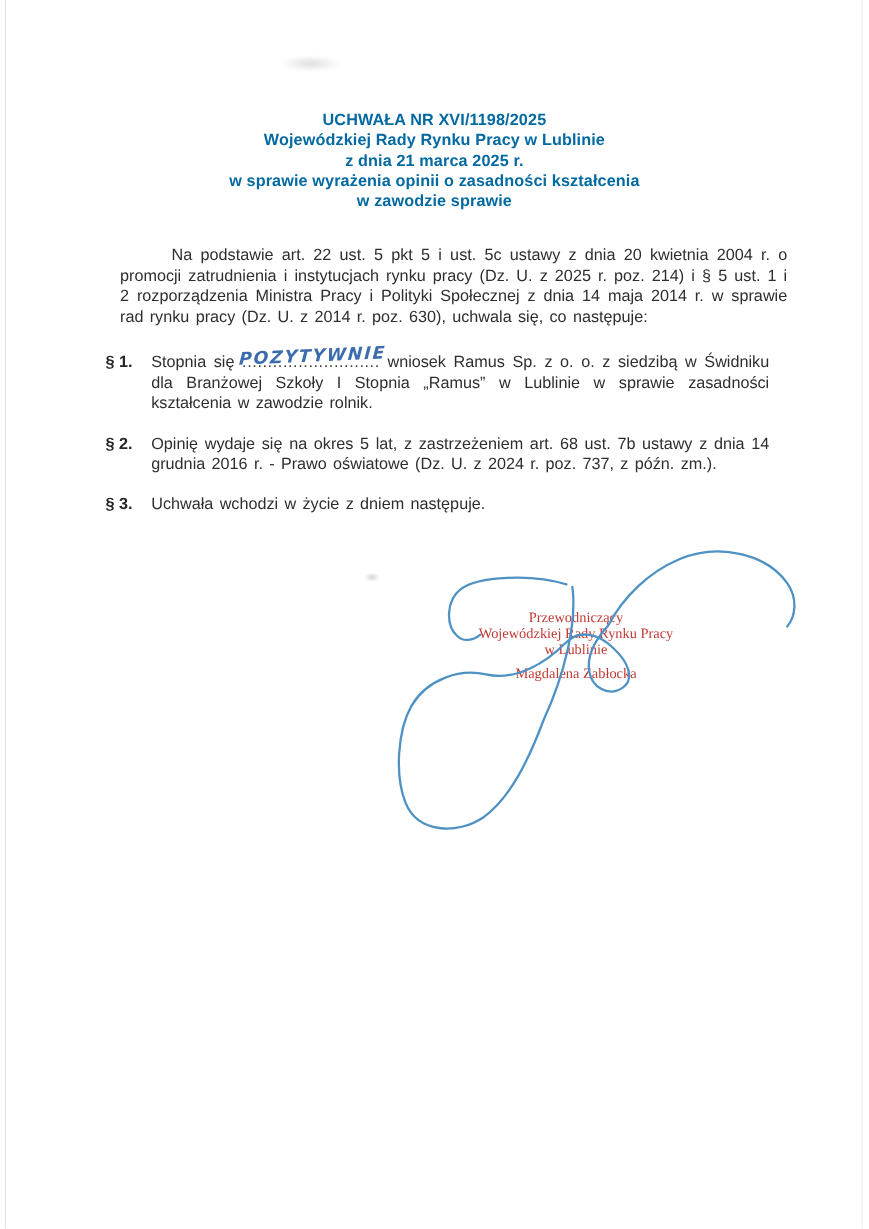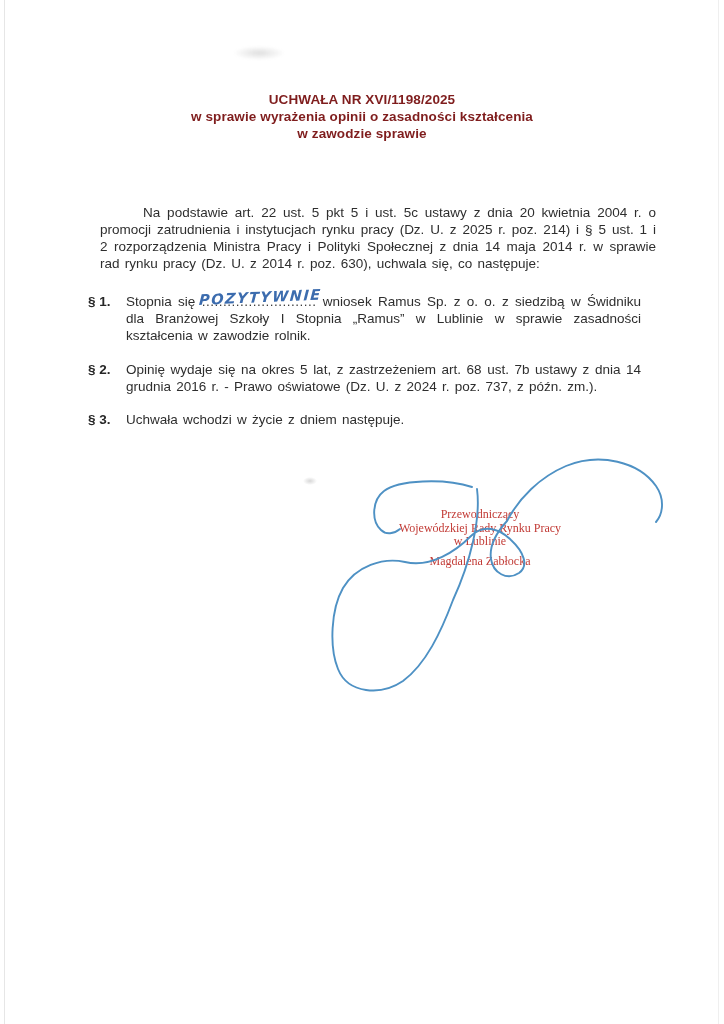--- a/index.html
+++ b/index.html
@@ -22,21 +22,21 @@
     filter: blur(1px);
   }
   .smudge-b {
     position: absolute; left: 303px; top: 477px; width: 14px; height: 8px;
     background: radial-gradient(ellipse at center, rgba(140,140,140,.35), rgba(140,140,140,0) 70%);
   }
 
   .doc-header {
     position: absolute; top: 91px; left: 0; width: 724px;
     text-align: center; font-weight: bold;
-    font-size: 13.5px; line-height: 17px; color: #7f1d1d;
+    font-size: 13.5px; line-height: 17px; color: #0369a1;
     letter-spacing: .1px;
   }
 
   .preamble {
     position: absolute; top: 189px; left: 85px; width: 556px;
     font-size: 13.5px; line-height: 17px;
     text-align: justify; text-indent: 43px;
     margin: 15px; word-spacing: 1.5px;
   }
 
@@ -83,20 +83,22 @@
 
 <div class="page">
 
   <div class="edge-left"></div>
   <div class="edge-right"></div>
   <div class="smudge-a"></div>
   <div class="smudge-b"></div>
 
   <header class="doc-header">
     <div>UCHWAŁA NR XVI/1198/2025</div>
+    <div>Wojewódzkiej Rady Rynku Pracy w Lublinie</div>
+    <div>z dnia 21 marca 2025 r.</div>
     <div>w sprawie wyrażenia opinii o zasadności kształcenia</div>
     <div>w zawodzie sprawie</div>
   </header>
 
   <p class="preamble">Na podstawie art. 22 ust. 5 pkt 5 i ust. 5c ustawy z dnia 20 kwietnia 2004 r. o promocji zatrudnienia i instytucjach rynku pracy (Dz. U. z 2025 r. poz. 214) i § 5 ust. 1 i 2 rozporządzenia Ministra Pracy i Polityki Społecznej z dnia 14 maja 2014 r. w sprawie rad rynku pracy (Dz. U. z 2014 r. poz. 630), uchwala się, co następuje:</p>
 
   <div class="section section-1">
     <div class="marker">§ 1.</div>
     <div class="sbody"><span>Stopnia się</span>
       <span class="dotted"><span class="dots">...........................</span><span class="handwriting">POZYTYWNIE</span></span>

